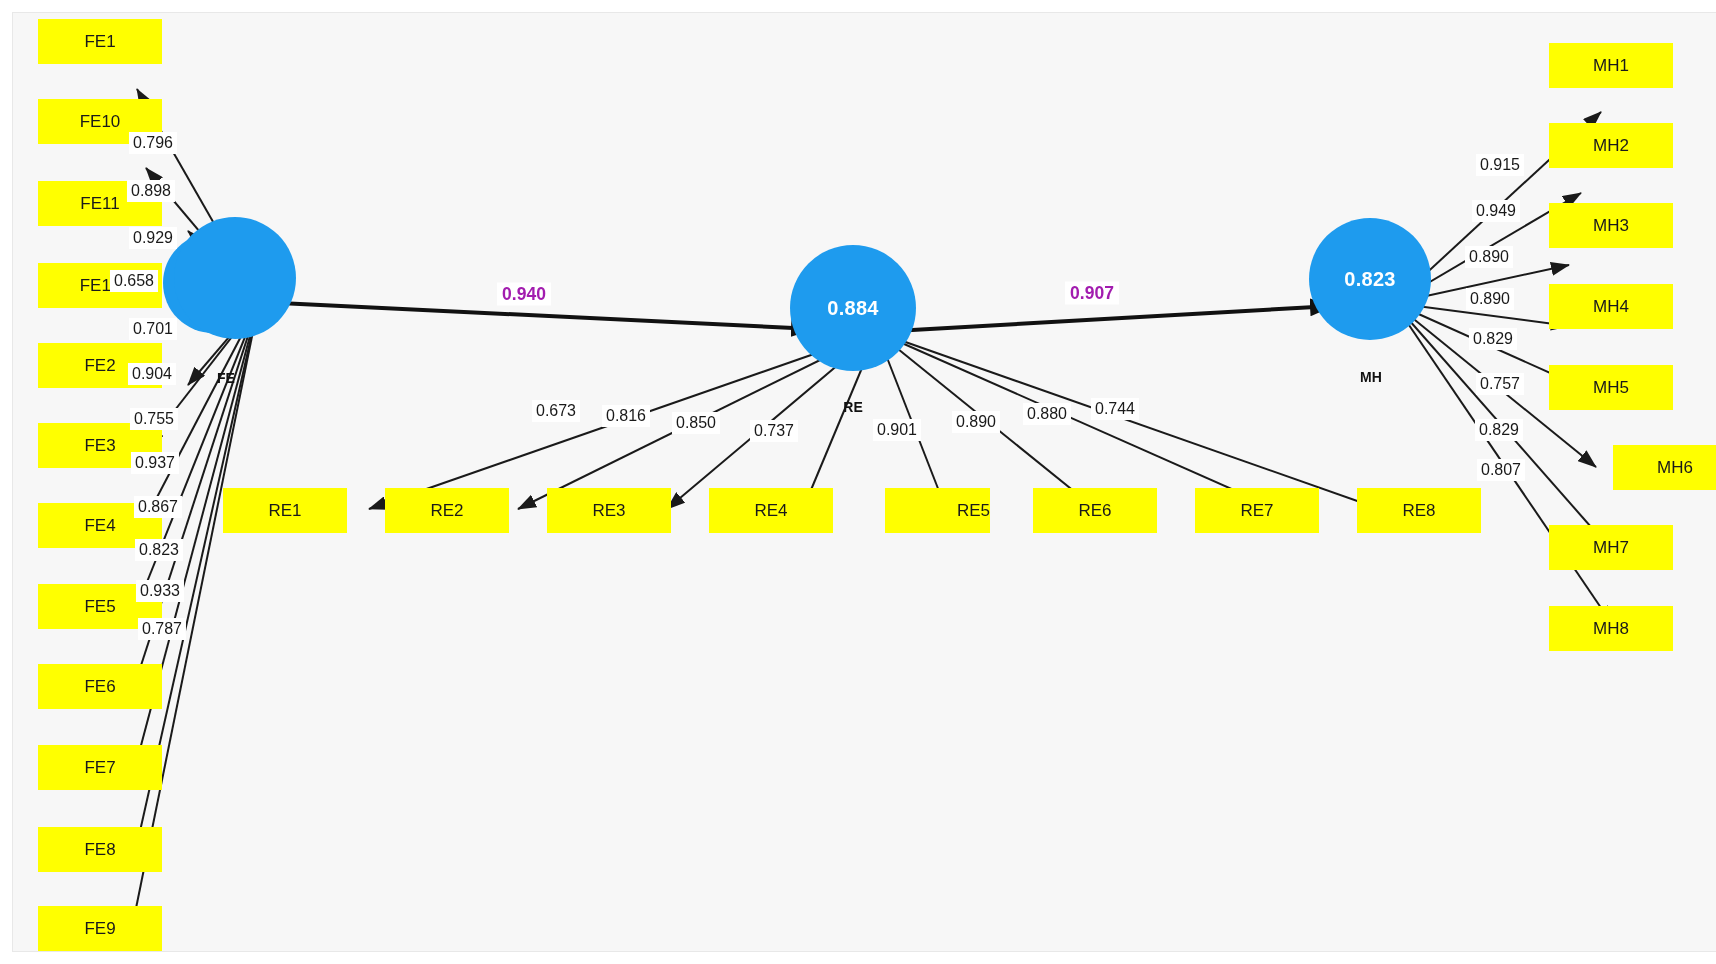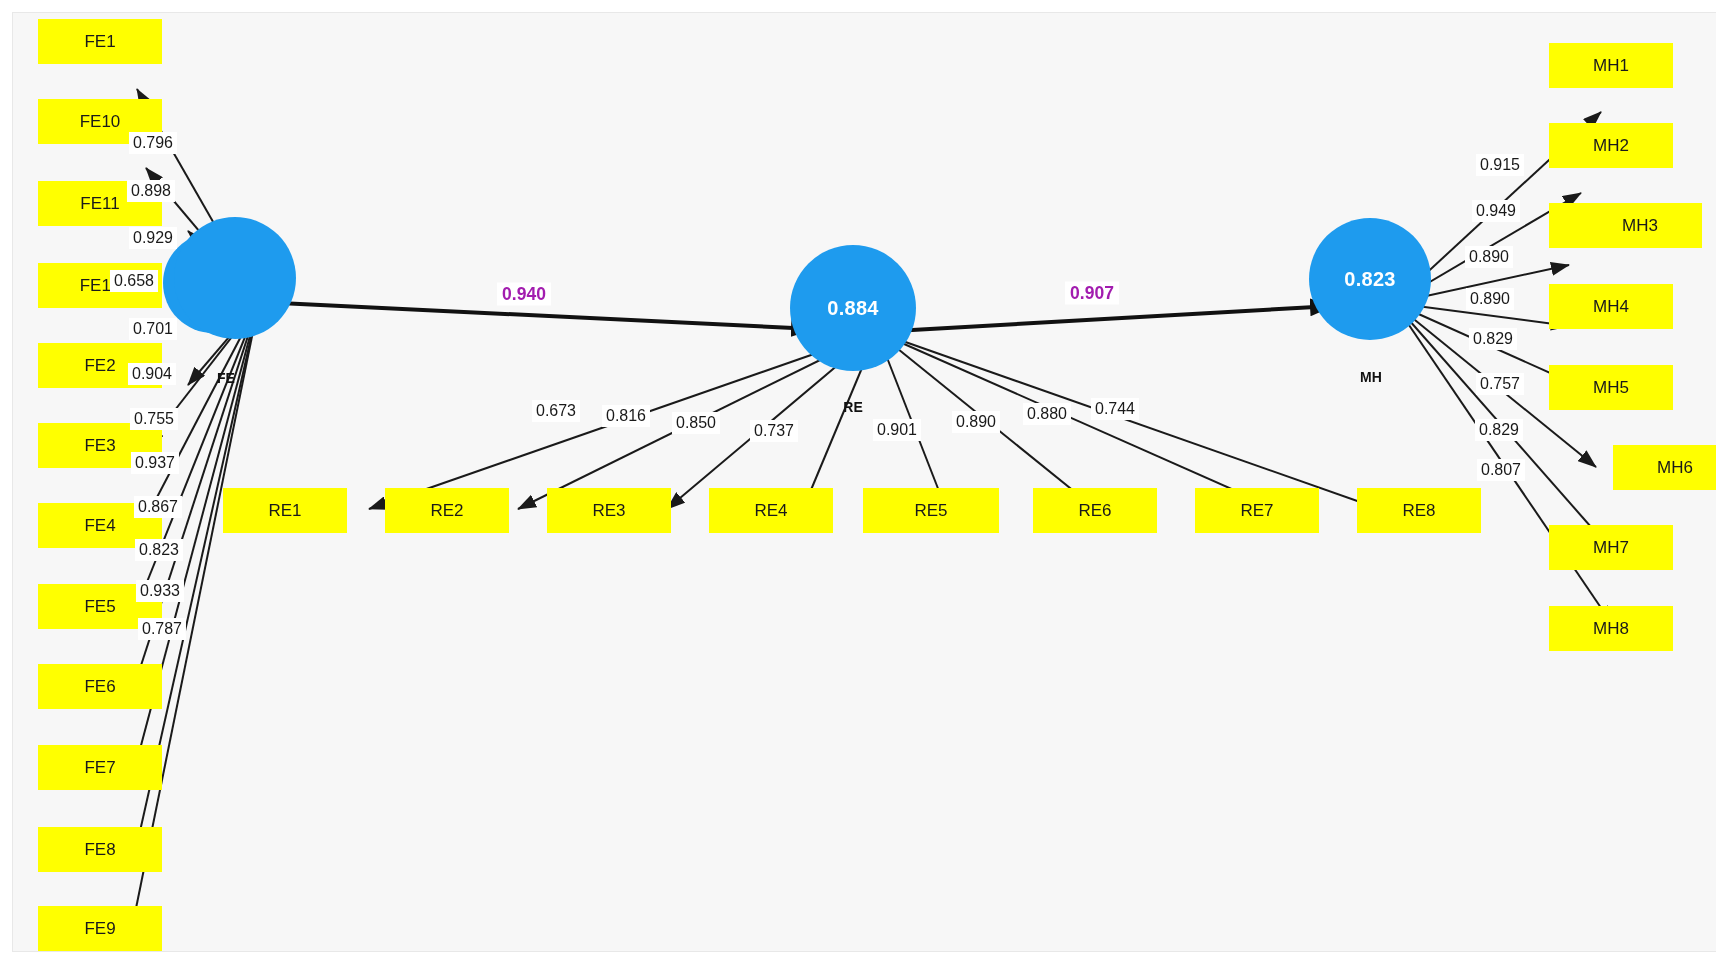--- a/index.html
+++ b/index.html
@@ -125,39 +125,39 @@
       </div>
       <div class="indicator" style="left: 372px; top: 475px; width: 124px; height: 45px;">
         <span>RE2</span>
       </div>
       <div class="indicator" style="left: 534px; top: 475px; width: 124px; height: 45px;">
         <span>RE3</span>
       </div>
       <div class="indicator" style="left: 696px; top: 475px; width: 124px; height: 45px;">
         <span>RE4</span>
       </div>
-      <div class="indicator" style="left: 850px; top: 475px; width: 136px; height: 45px;">
+      <div class="indicator" style="left: 872px; top: 475px; width: 105px; height: 45px; justify-content: flex-end;">
         <span>RE5</span>
       </div>
       <div class="indicator" style="left: 1020px; top: 475px; width: 124px; height: 45px;">
         <span>RE6</span>
       </div>
       <div class="indicator" style="left: 1182px; top: 475px; width: 124px; height: 45px;">
         <span>RE7</span>
       </div>
       <div class="indicator" style="left: 1344px; top: 475px; width: 124px; height: 45px;">
         <span>RE8</span>
       </div>
       <div class="indicator" style="left: 1536px; top: 30px; width: 124px; height: 45px;">
         <span>MH1</span>
       </div>
       <div class="indicator" style="left: 1536px; top: 110px; width: 124px; height: 45px;">
         <span>MH2</span>
       </div>
-      <div class="indicator" style="left: 1536px; top: 190px; width: 124px; height: 45px; padding-left: 29px;">
+      <div class="indicator" style="left: 1536px; top: 190px; width: 124px; height: 45px;">
         <span>MH3</span>
       </div>
       <div class="indicator" style="left: 1536px; top: 271px; width: 124px; height: 45px;">
         <span>MH4</span>
       </div>
       <div class="indicator" style="left: 1536px; top: 352px; width: 124px; height: 45px;">
         <span>MH5</span>
       </div>
       <div class="indicator" style="left: 1600px; top: 432px; width: 124px; height: 45px;">
         <span>MH6</span>

